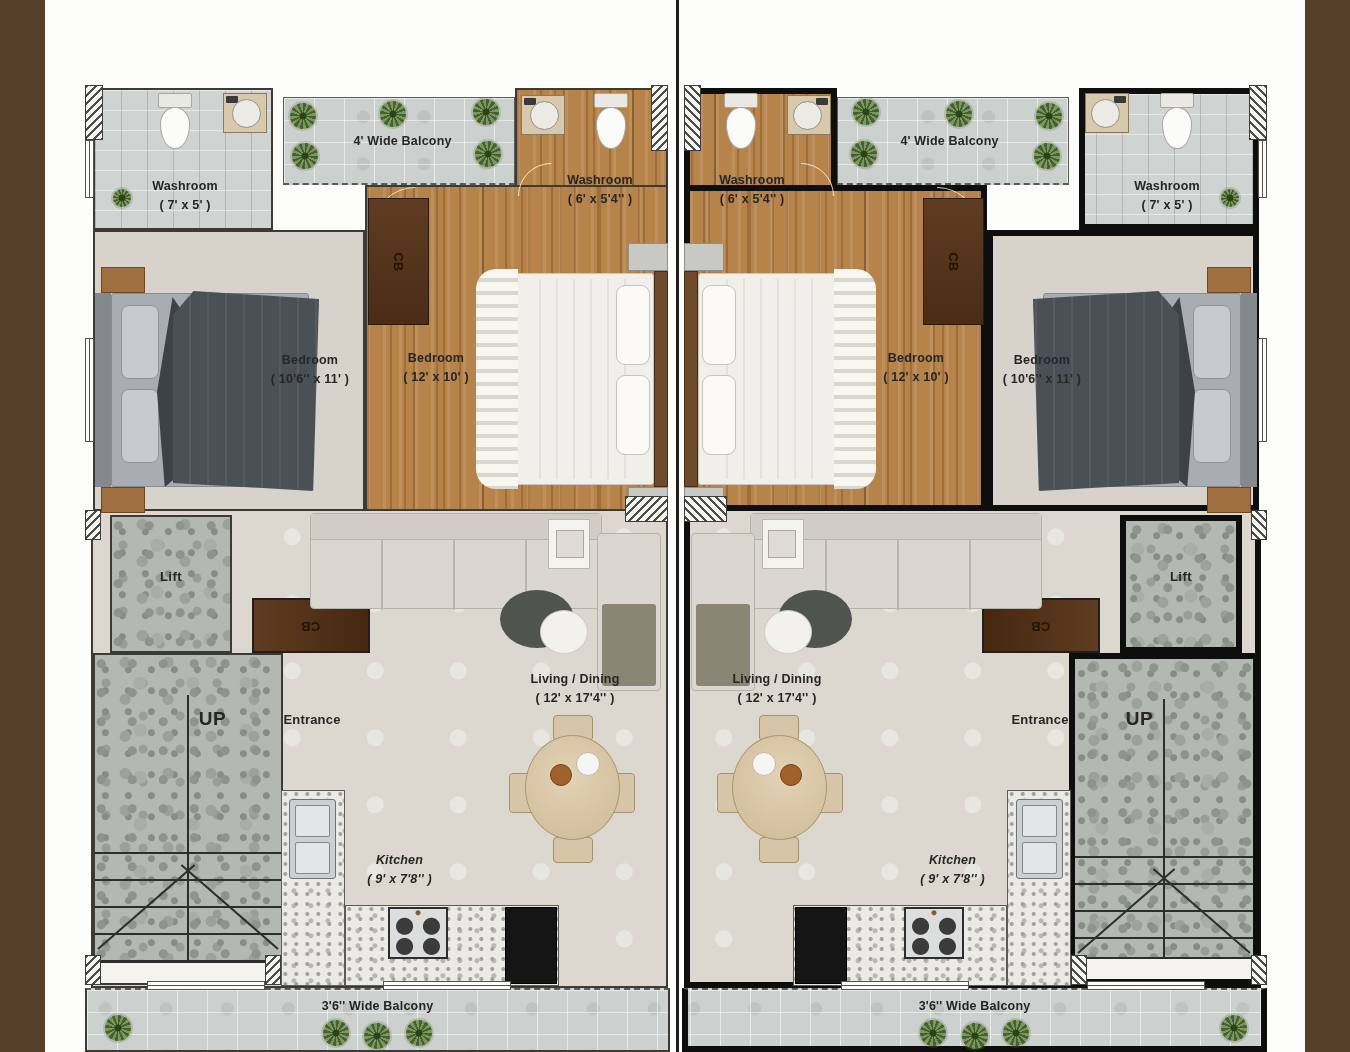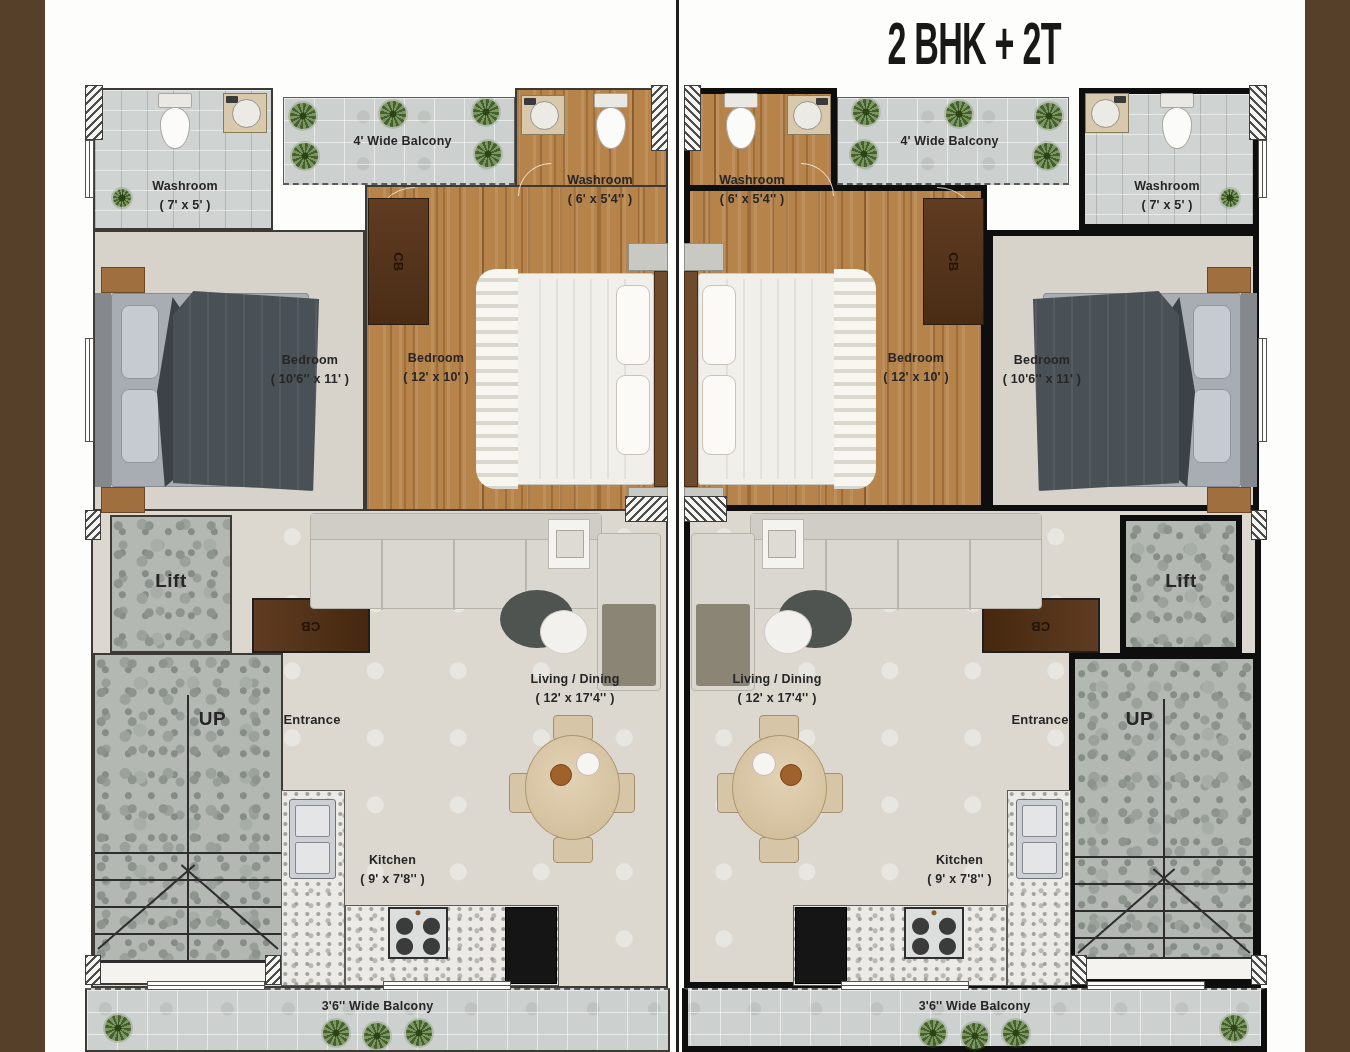--- a/index.html
+++ b/index.html
@@ -83,25 +83,25 @@
   .balc-bottom{left:0;top:903px;width:585px;height:64px;border-top:2.5px dashed #5b5b58;z-index:2;}
 
   
   .lbl{z-index:9;text-align:center;font-size:12.5px;font-weight:700;color:#262626;line-height:1.5;letter-spacing:.2px;}
   .lbl span{position:static;display:block;}
   .lb-washa{left:30px;top:92px;width:140px;}
   .lb-balct{left:235px;top:47px;width:165px;}
   .lb-washb{left:445px;top:86px;width:140px;}
   .lb-bedl{left:150px;top:266px;width:150px;}
   .lb-bedm{left:285px;top:264px;width:132px;}
-  .lb-lift{left:30px;top:482px;width:112px;font-size:19px;letter-spacing:.5px;}
+  .lb-lift{left:30px;top:482px;width:112px;font-size:13px;letter-spacing:.5px;}
   .lb-up{left:85px;top:620px;width:85px;font-size:19px;letter-spacing:.5px;}
   .lb-ent{left:168px;top:625px;width:118px;font-weight:600;font-size:13px;}
   .lb-liv{left:415px;top:585px;width:150px;}
-  .lb-kit{left:240px;top:766px;width:135px;}
+  .lb-kit{left:247px;top:766px;width:135px;font-style:italic;}
   .lb-balcb{left:205px;top:912px;width:175px;}
   .lb-cbw{left:0;top:0;width:100%;height:100%;display:flex;align-items:center;justify-content:center;color:#241307;font-size:13px;}
   .lb-cbw .rot90{display:inline-block;transform:rotate(90deg);}
   .lb-cbe{left:0;top:0;width:100%;height:100%;display:flex;align-items:center;justify-content:center;color:#241307;font-size:13px;}
   .lb-cbe .rot180{display:inline-block;transform:rotate(180deg);}
 
   
   .plant{width:26px;height:26px;border-radius:50%;z-index:5;
     background:radial-gradient(circle,#2c4316 0 3px,transparent 4px),repeating-conic-gradient(#4d6a35 0 14deg,#75925а 0);
     background-color:#5d7a42;
@@ -219,23 +219,20 @@
 </style>
 </head>
 <body>
 
 <div class="canvas">
 
   <div class="strip left"></div>
   <div class="strip right"></div>
   <div class="divider"></div>
 
-  <div class="title t-right">
-    <span class="tx">2 BHK + 2T</span>
-  </div>
 
   <div class="unit unit--left">
     <div class="floor-base floorlite"></div>
 
     <div class="room wash-a tile-grey"></div>
     <div class="room balc-top tile-balc"></div>
     <div class="room wash-b wood"></div>
     <div class="room bed-left-room"></div>
     <div class="room bed-master-room wood"></div>
     <div class="room lift-room granite"></div>

